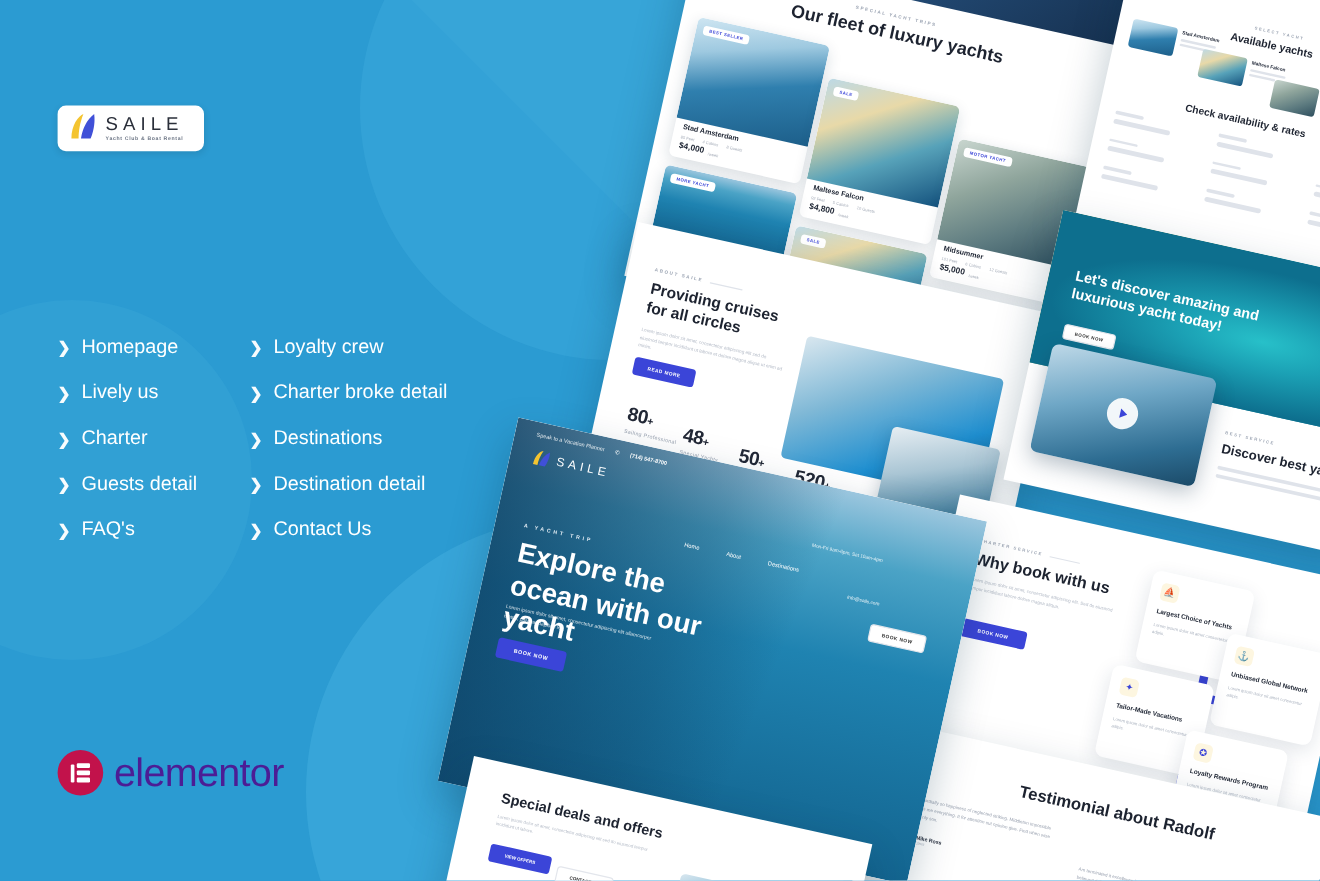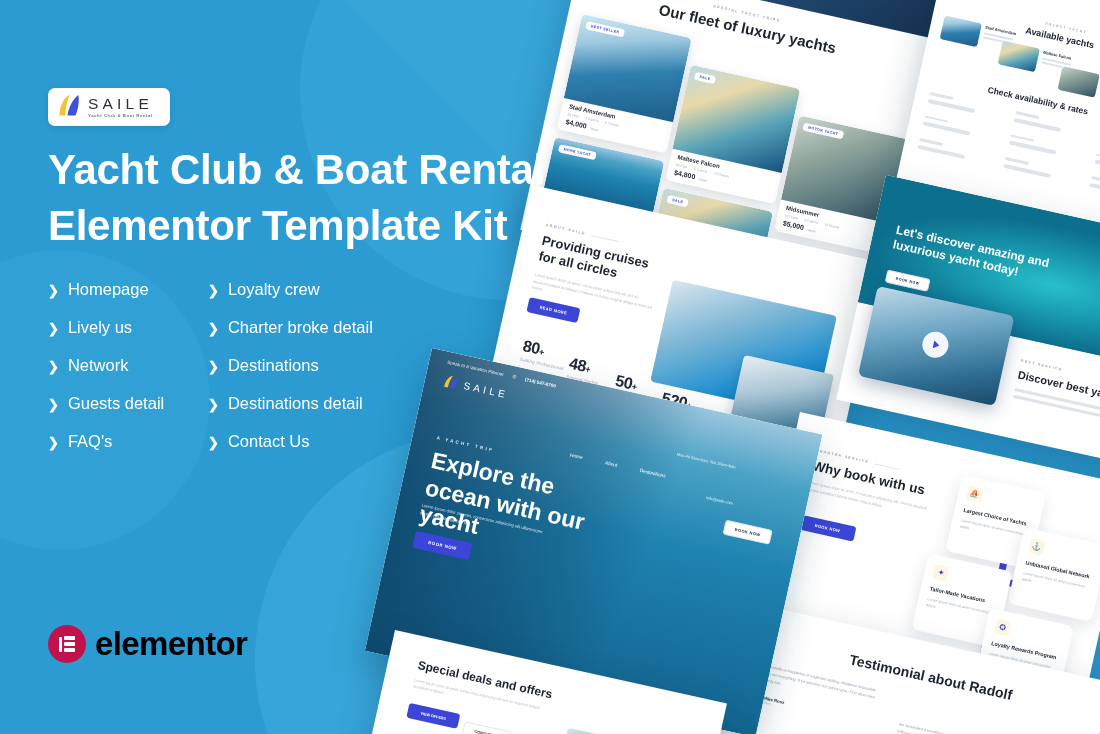--- a/index.html
+++ b/index.html
@@ -55,21 +55,21 @@
     padding:0 16px 0 13px;border-left:3px solid #ffffff;
   }
   .byline span{color:#ffffff;font-size:16px;}
 
   .elementor-logo{position:absolute;left:0;top:625px;display:flex;align-items:center;gap:9px;}
   .el-circle{width:38px;height:38px;border-radius:50%;background:#c2124b;
     display:flex;align-items:center;justify-content:center;gap:2.5px;}
   .el-bar-v{width:3.4px;height:15px;background:#fff;border-radius:1px;}
   .el-bars{display:flex;flex-direction:column;gap:2.6px;}
   .el-bar-h{width:11px;height:3.4px;background:#fff;border-radius:1px;}
-  .el-word{font-size:33px;font-weight:700;color:#000000;letter-spacing:-.6px;}
+  .el-word{font-size:33px;font-weight:400;color:#4c1d95;letter-spacing:-.6px;}
 
   
   .mocks{position:absolute;inset:0;z-index:30;overflow:hidden;}
   .mock{position:absolute;background:#fff;overflow:hidden;
     box-shadow:0 14px 34px rgba(8,45,70,.26);}
   .mk-title{font-weight:700;color:#1d2330;}
   .mk-eyebrow{color:#9aa3b2;letter-spacing:1.4px;font-weight:700;}
   .mk-line{background:#dfe3ea;border-radius:2px;}
   .mk-btn{background:#3b45d8;color:#fff;display:flex;align-items:center;
     justify-content:center;font-weight:700;border-radius:3px;}
@@ -413,54 +413,53 @@
         <path d="M3.5 21.5 C3.5 10, 9.5 2.5, 13.5 1 C10.5 8.5, 9.5 15.5, 9.5 21.5 Z" fill="#f4c430"></path>
         <path d="M11.5 21.5 C12.5 13.5, 16.5 5.5, 22.5 1 C23.5 9.5, 21.5 16.5, 19.5 21.5 Z" fill="#4050d8"></path>
       </svg>
     </span>
     <span class="logo-text">
       <span class="logo-word">SAILE</span>
       <span class="logo-sub">Yacht Club &amp; Boat Rental</span>
     </span>
   </div>
 
-  <h1 class="headline">Yacht Club &amp; Boat Rental Elementor Template Kit</h1>
 
   <div class="features">
     <div class="feat">
       <span class="chev">❯</span>
       <span>Homepage</span>
     </div>
     <div class="feat">
       <span class="chev">❯</span>
       <span>Loyalty crew</span>
     </div>
     <div class="feat">
       <span class="chev">❯</span>
       <span>Lively us</span>
     </div>
     <div class="feat">
       <span class="chev">❯</span>
       <span>Charter broke detail</span>
     </div>
     <div class="feat">
       <span class="chev">❯</span>
-      <span>Network</span>
+      <span>Charter</span>
     </div>
     <div class="feat">
       <span class="chev">❯</span>
       <span>Destinations</span>
     </div>
     <div class="feat">
       <span class="chev">❯</span>
       <span>Guests detail</span>
     </div>
     <div class="feat">
       <span class="chev">❯</span>
-      <span>Destinations detail</span>
+      <span>Destination detail</span>
     </div>
     <div class="feat">
       <span class="chev">❯</span>
       <span>FAQ's</span>
     </div>
     <div class="feat">
       <span class="chev">❯</span>
       <span>Contact Us</span>
     </div>
   </div>

